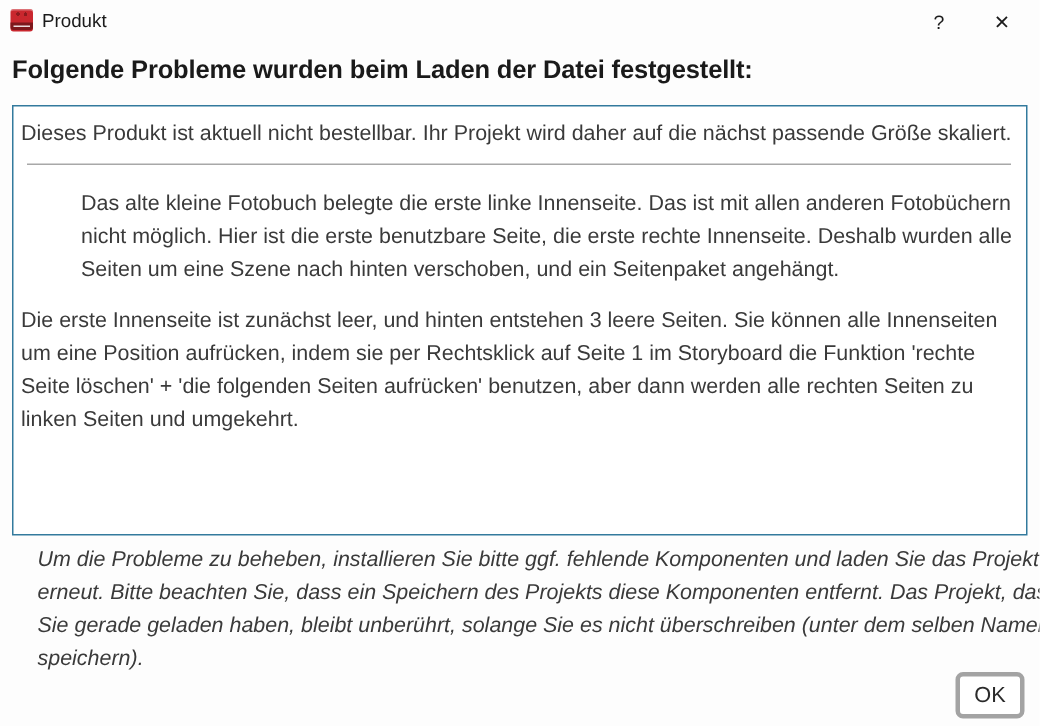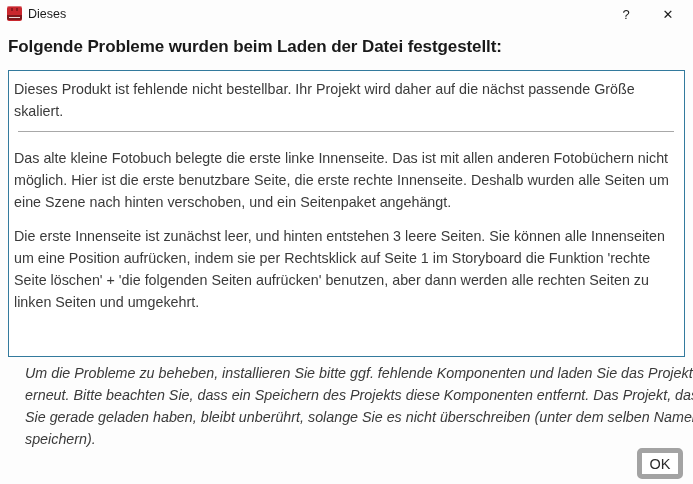--- a/index.html
+++ b/index.html
@@ -69,59 +69,59 @@
     overflow: hidden;
   }
   .problem {
     font-size: 14.3px; line-height: 22px; color: var(--text, #3a3a3a);
   }
   .problem-1 { margin-bottom: 9px; }
   .divider {
     height: 1px; background: var(--divider, #a8a8a8);
     margin: 0 2px 15px 4px;
   }
-  .problem-2 { margin-bottom: 12px; }
+  .problem-2 { margin-bottom: 12px; margin-left: 40px; }
 
   
   .footer-note {
     position: absolute; left: 25px; top: 362px; width: 680px;
     font-size: 14.3px; font-style: italic; line-height: 22px;
     color: var(--text, #3a3a3a);
   }
 
   
   .ok-button {
     position: absolute; left: 637px; top: 448px; width: 46px; height: 31px;
     background: #ffffff;
-    border: 5px solid #a3a3a3;
+    border: 3px solid #a3a3a3;
     border-radius: 5px;
     font-family: "Liberation Sans", sans-serif;
     font-size: 14.5px; color: #2b2b2b;
     cursor: default;
   }
 </style>
 </head>
 <body>
 
 <div class="dialog">
 
   <div class="titlebar">
     <span class="app-icon">
       <span class="dots"></span>
       <span class="band"></span>
     </span>
-    <span class="window-title">Dieses</span>
+    <span class="window-title">Produkt</span>
     <button class="tb-btn help">?</button>
     <button class="tb-btn close">✕</button>
   </div>
 
   <h1 class="heading">Folgende Probleme wurden beim Laden der Datei festgestellt:</h1>
 
   <div class="problem-box">
-    <p class="problem problem-1">Dieses Produkt ist fehlende nicht bestellbar. Ihr Projekt wird daher auf die nächst passende Größe skaliert.</p>
+    <p class="problem problem-1">Dieses Produkt ist aktuell nicht bestellbar. Ihr Projekt wird daher auf die nächst passende Größe skaliert.</p>
     <div class="divider"></div>
     <p class="problem problem-2">Das alte kleine Fotobuch belegte die erste linke Innenseite. Das ist mit allen anderen Fotobüchern nicht möglich. Hier ist die erste benutzbare Seite, die erste rechte Innenseite. Deshalb wurden alle Seiten um eine Szene nach hinten verschoben, und ein Seitenpaket angehängt.</p>
     <p class="problem problem-3">Die erste Innenseite ist zunächst leer, und hinten entstehen 3 leere Seiten. Sie können alle Innenseiten um eine Position aufrücken, indem sie per Rechtsklick auf Seite 1 im Storyboard die Funktion 'rechte Seite löschen' + 'die folgenden Seiten aufrücken' benutzen, aber dann werden alle rechten Seiten zu linken Seiten und umgekehrt.</p>
   </div>
 
   <p class="footer-note">Um die Probleme zu beheben, installieren Sie bitte ggf. fehlende Komponenten und laden Sie das Projekt erneut. Bitte beachten Sie, dass ein Speichern des Projekts diese Komponenten entfernt. Das Projekt, das Sie gerade geladen haben, bleibt unberührt, solange Sie es nicht überschreiben (unter dem selben Namen speichern).</p>
 
   <button class="ok-button">OK</button>
 
 </div>

